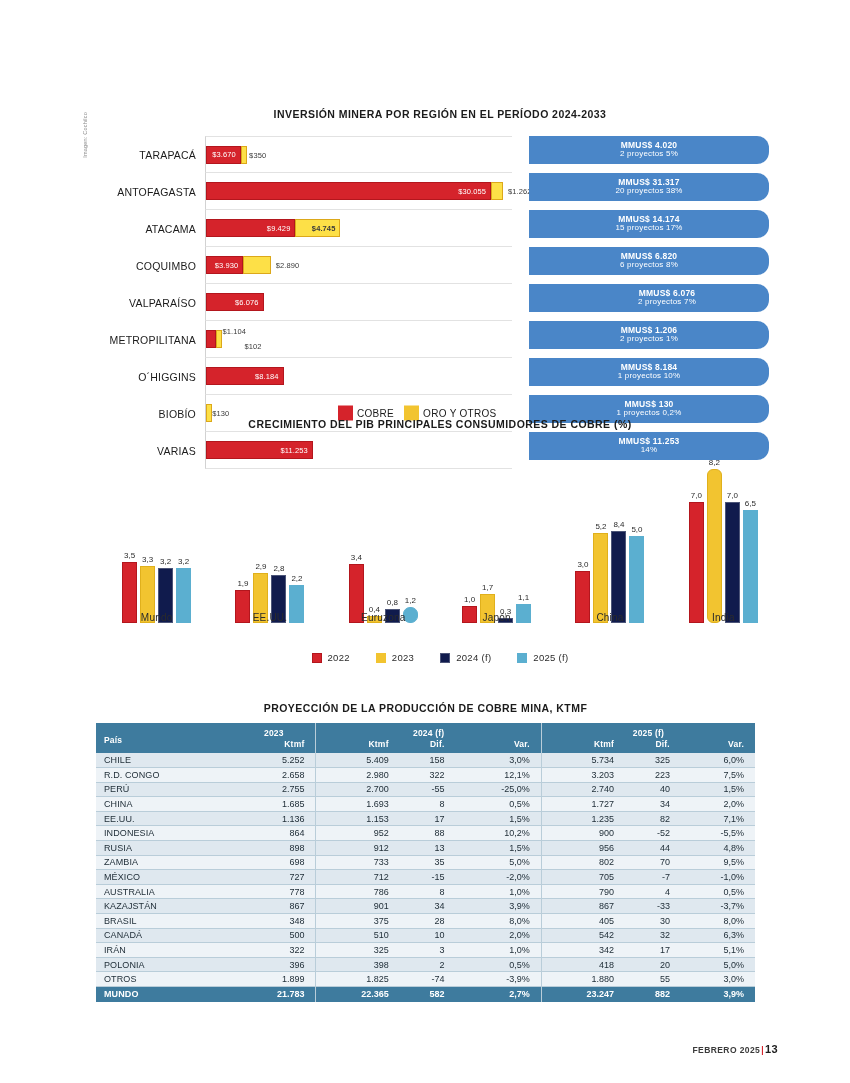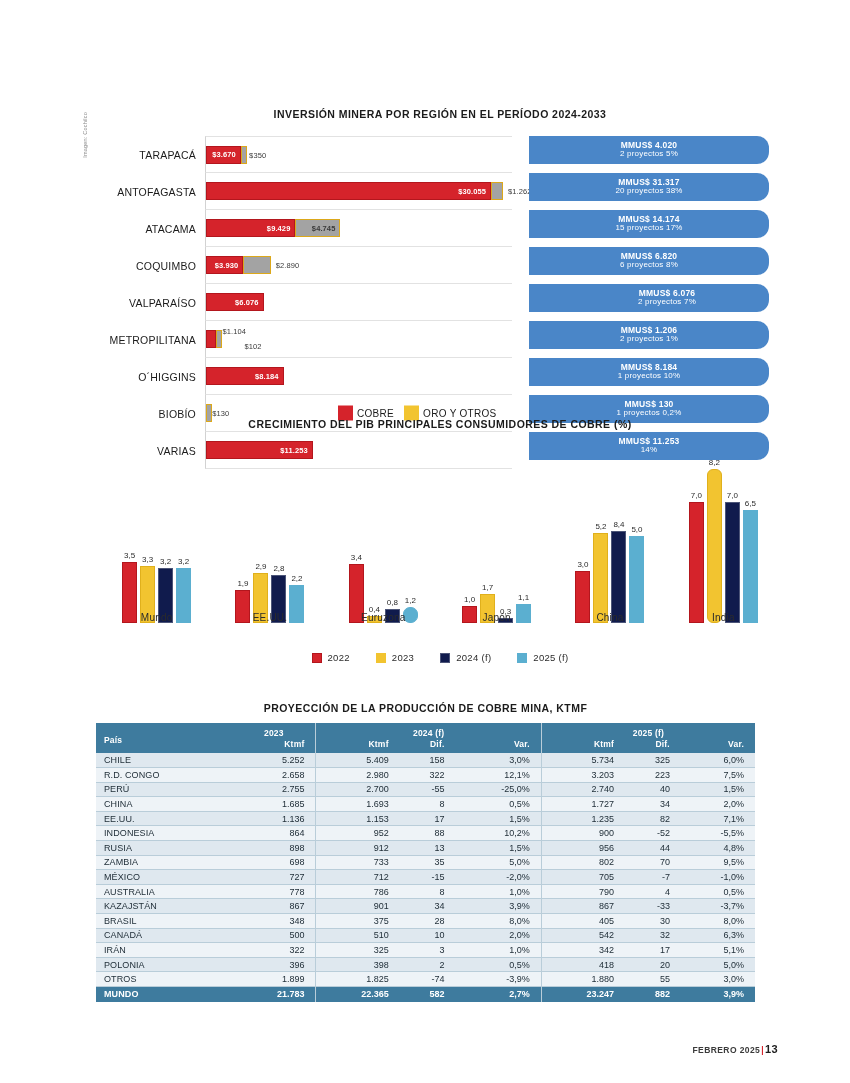--- a/index.html
+++ b/index.html
@@ -74,26 +74,26 @@
     transform: translateY(-50%);
     display: flex;
     align-items: stretch;
     height: 18px;
   }
   .seg-red {
     background: #d5232b;
     border: 1px solid #b3161d;
     display: flex; align-items: center; justify-content: flex-end;
     padding-right: 4px;
-    color: #fff; font-size: 7.5px; font-weight: bold;
+    color: #fff; font-size: 7.5px; font-weight: normal;
     white-space: nowrap;
     letter-spacing: .1px;
   }
   .seg-yellow {
-    background: #a3a3a3;
+    background: #fde047;
     border: 1px solid #dca81a;
     display: flex; align-items: center; justify-content: flex-end;
     padding-right: 4px;
     color: #3a3a3a; font-size: 7.5px; font-weight: bold;
     white-space: nowrap;
     letter-spacing: .1px;
   }
   .lab-out {
     position: absolute;
     font-size: 7.5px;

